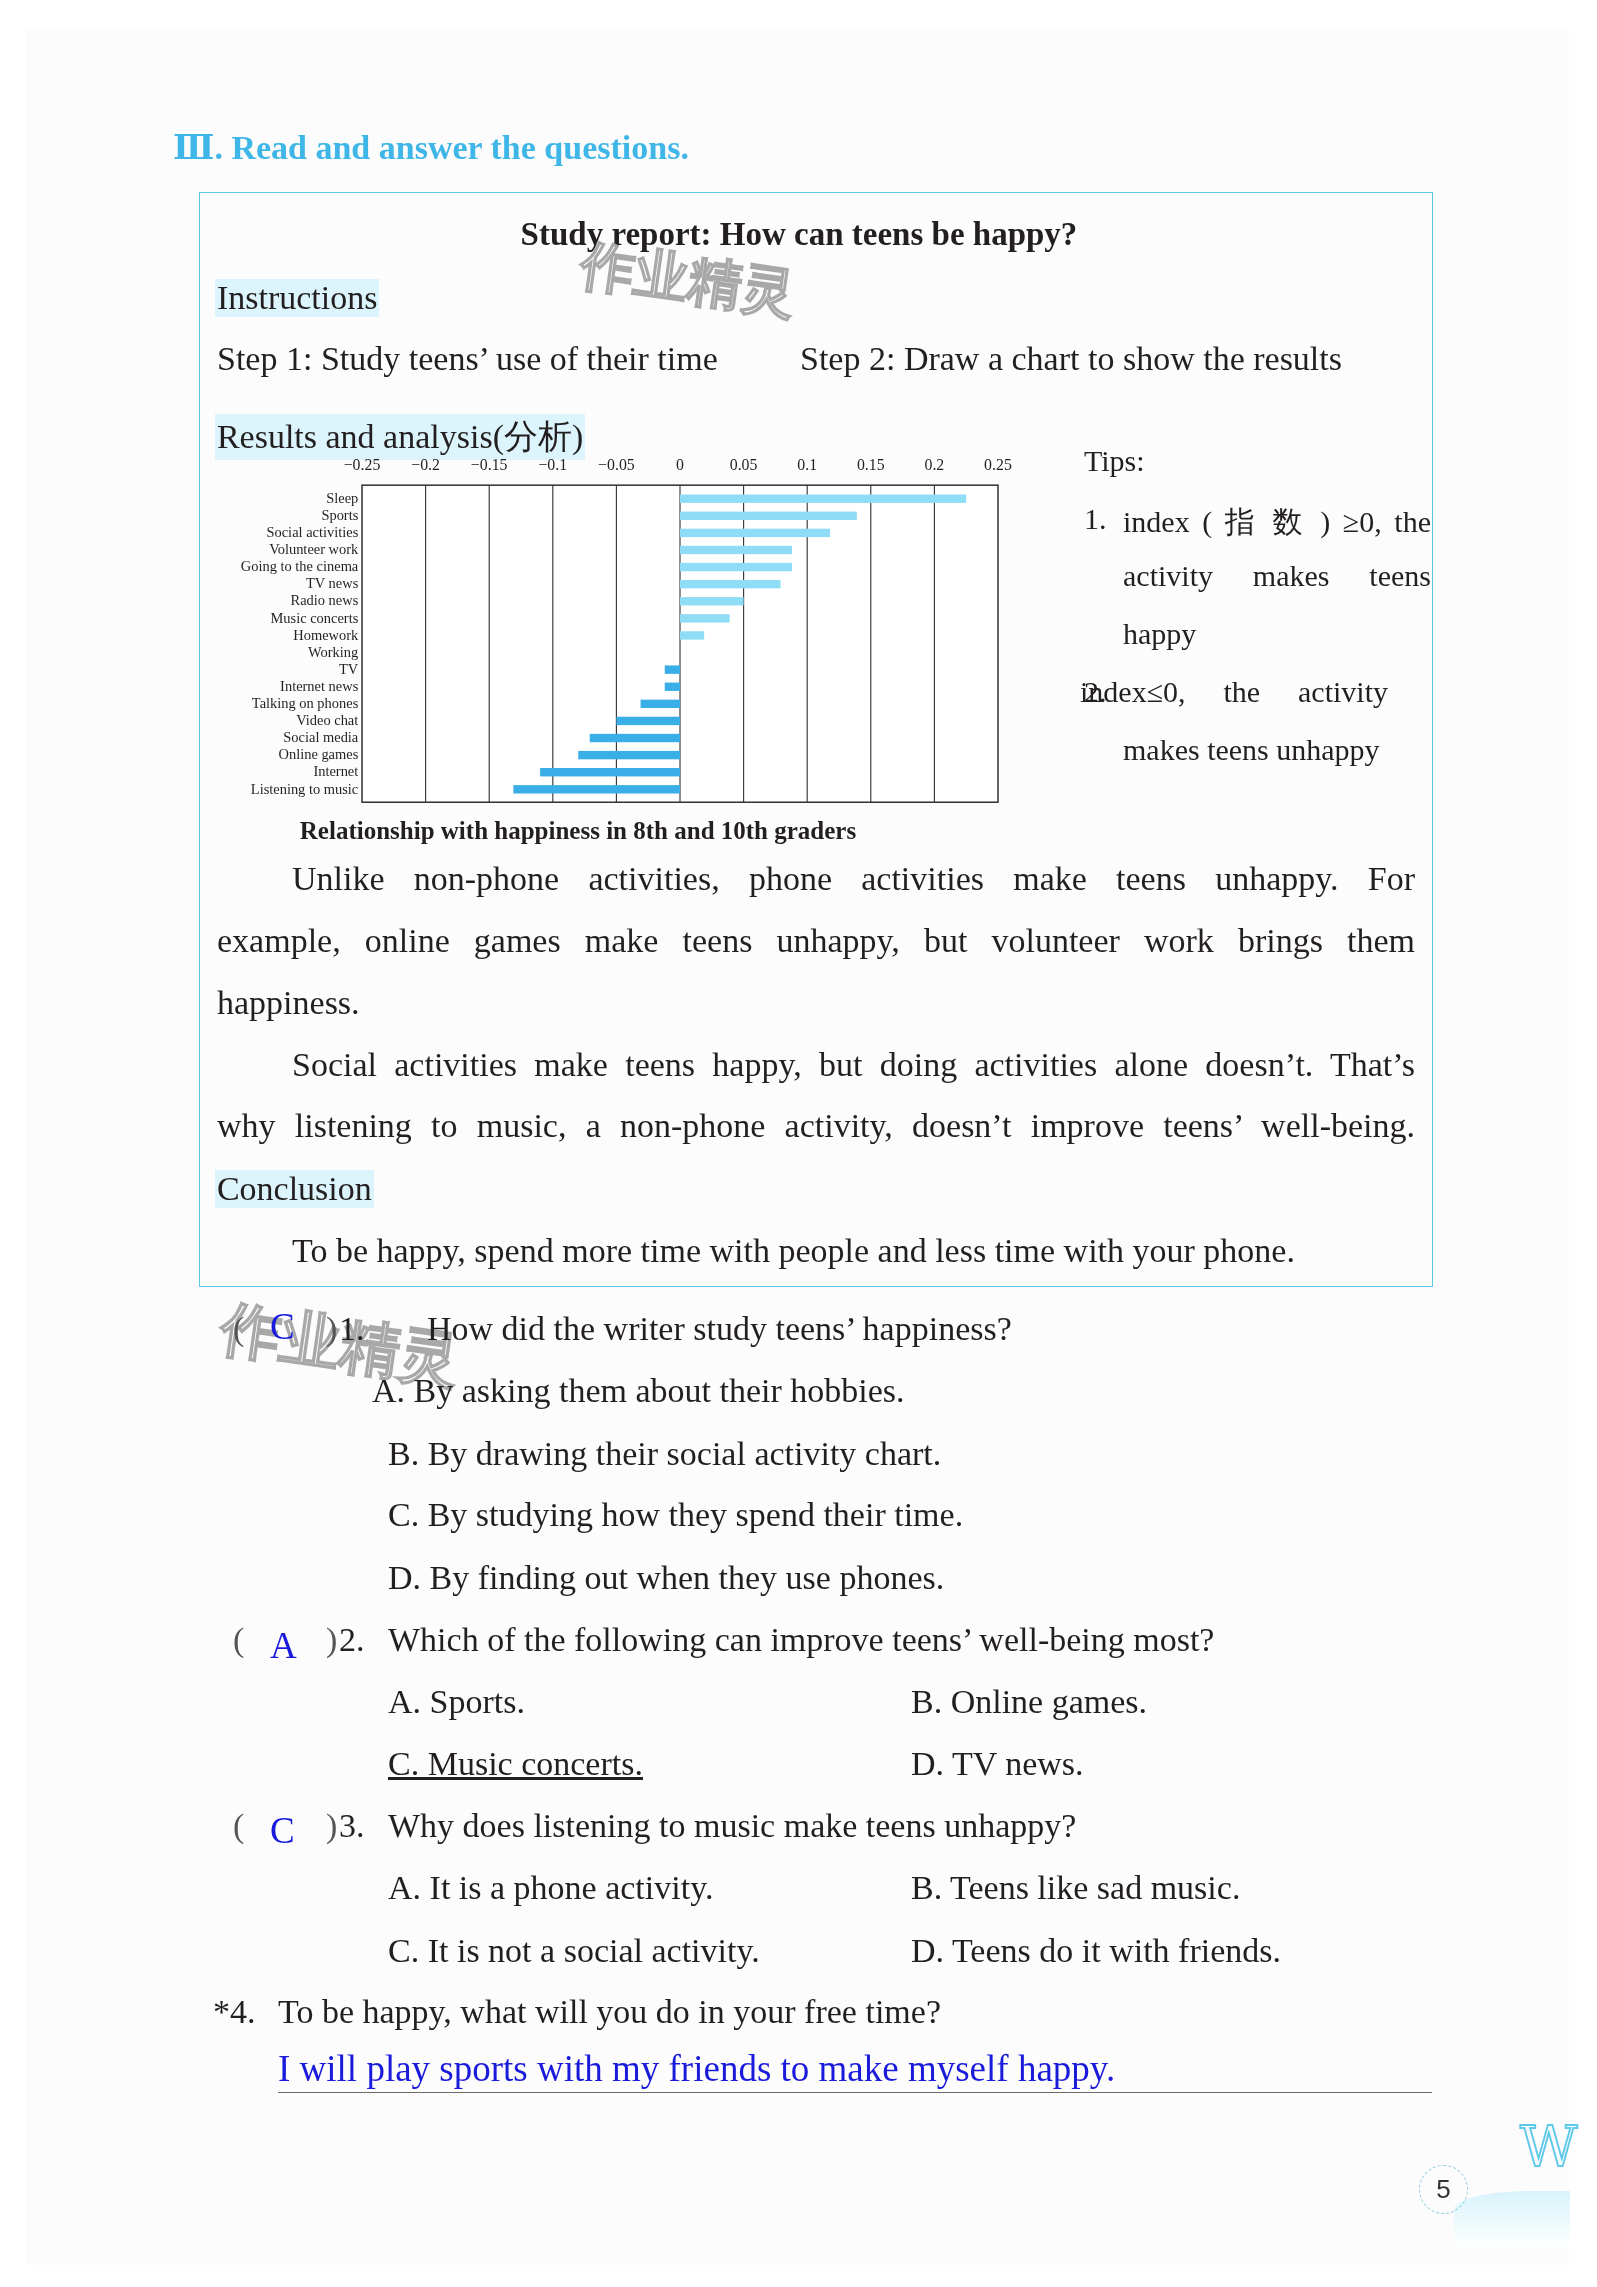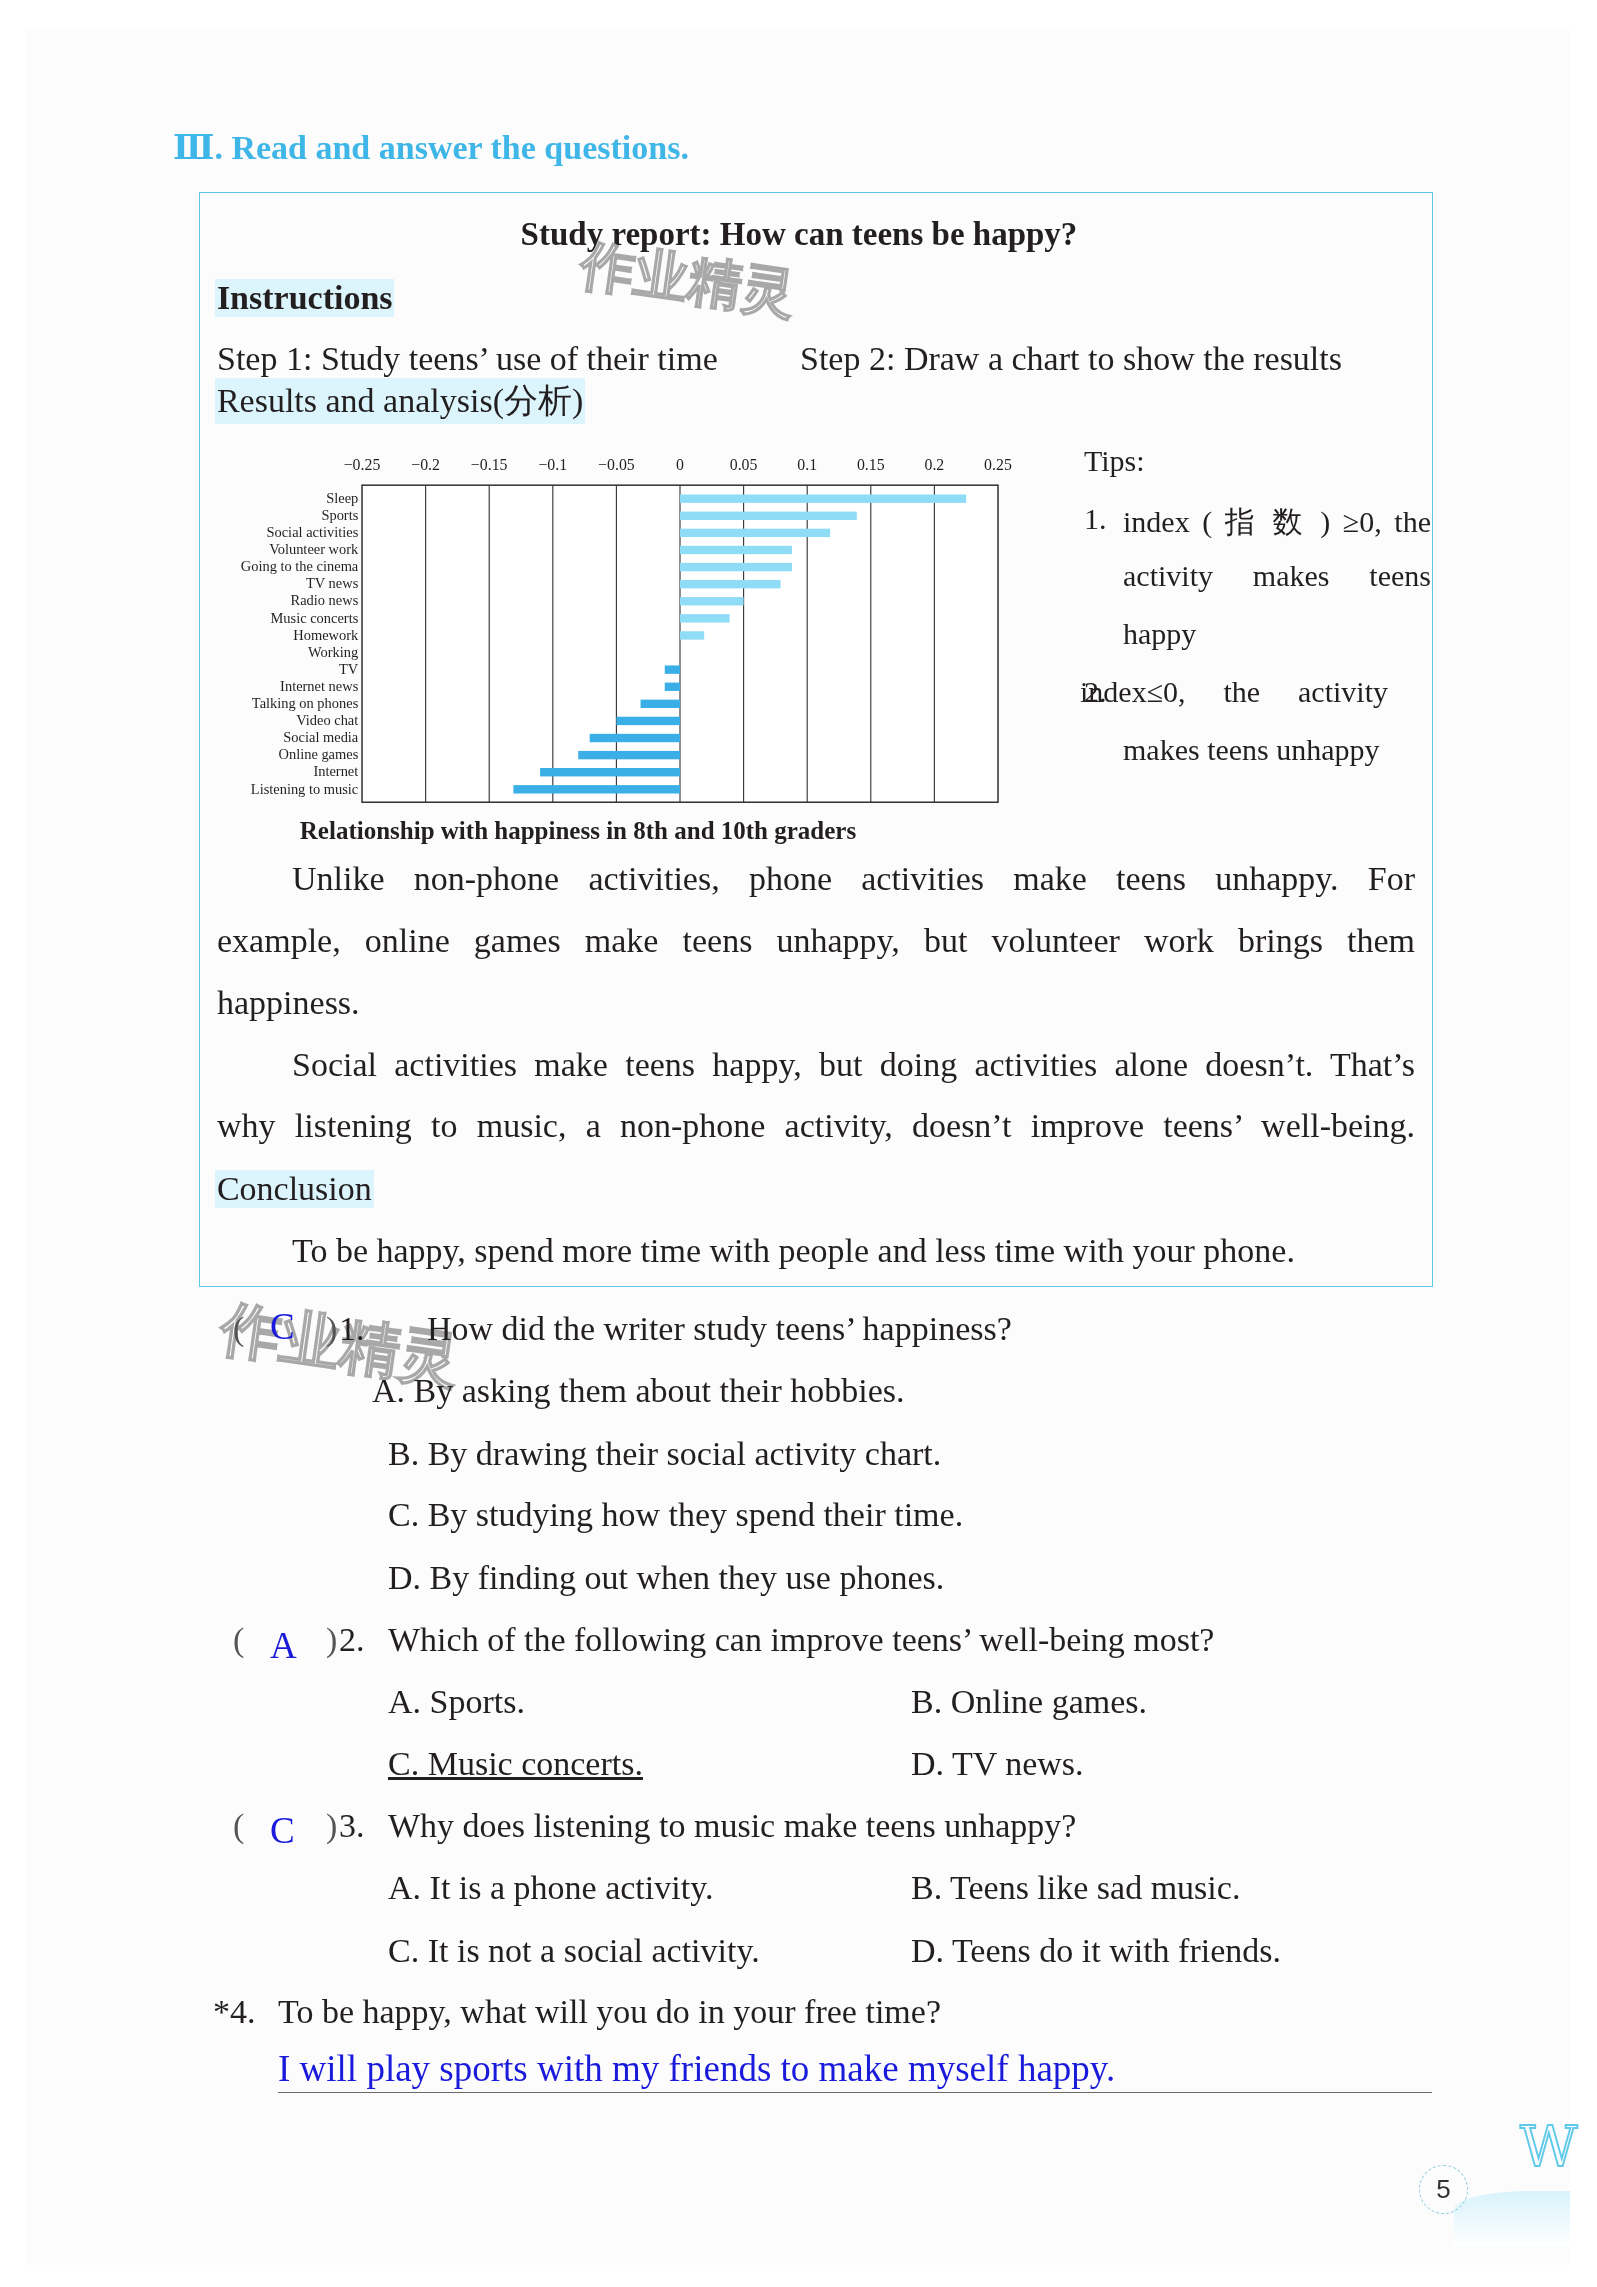--- a/index.html
+++ b/index.html
@@ -62,24 +62,24 @@
 
 <div class="abs section-heading">
   <span>Ⅲ.</span>
   <span>Read and answer the questions.</span>
 </div>
 
 <div class="report-box"></div>
 <div class="abs report-title">Study report: How can teens be happy?</div>
 <div class="watermark abs" style="left:580px; top:244px; font-size:54px;">作业精灵</div>
 
-<div class="abs sub-head" style="left:215px; top:279px;font-weight:bold;">Instructions</div>
+<div class="abs sub-head" style="left:215px; top:279px;">Instructions</div>
 <div class="abs body-text" style="left:217px; top:340px;">Step 1: Study teens’ use of their time</div>
 <div class="abs body-text" style="left:800px; top:340px;">Step 2: Draw a chart to show the results</div>
-<div class="abs sub-head" style="left:215px; top:378px;">Results and analysis(分析)</div>
+<div class="abs sub-head" style="left:215px; top:414px;">Results and analysis(分析)</div>
 
 <svg id="chart" viewBox="0 0 860 400">
     <rect x="163" y="42" width="682" height="340" fill="#ffffff" stroke="#222" stroke-width="1.5"></rect>
     <text x="163" y="26" text-anchor="middle" font-size="17" font-family="Liberation Serif, serif" fill="#231f20">−0.25</text>
     <line x1="231.2" x2="231.2" y1="42" y2="382" stroke="#333" stroke-width="1.2"></line>
     <text x="231.2" y="26" text-anchor="middle" font-size="17" font-family="Liberation Serif, serif" fill="#231f20">−0.2</text>
     <line x1="299.4" x2="299.4" y1="42" y2="382" stroke="#333" stroke-width="1.2"></line>
     <text x="299.4" y="26" text-anchor="middle" font-size="17" font-family="Liberation Serif, serif" fill="#231f20">−0.15</text>
     <line x1="367.6" x2="367.6" y1="42" y2="382" stroke="#333" stroke-width="1.2"></line>
     <text x="367.6" y="26" text-anchor="middle" font-size="17" font-family="Liberation Serif, serif" fill="#231f20">−0.1</text>

